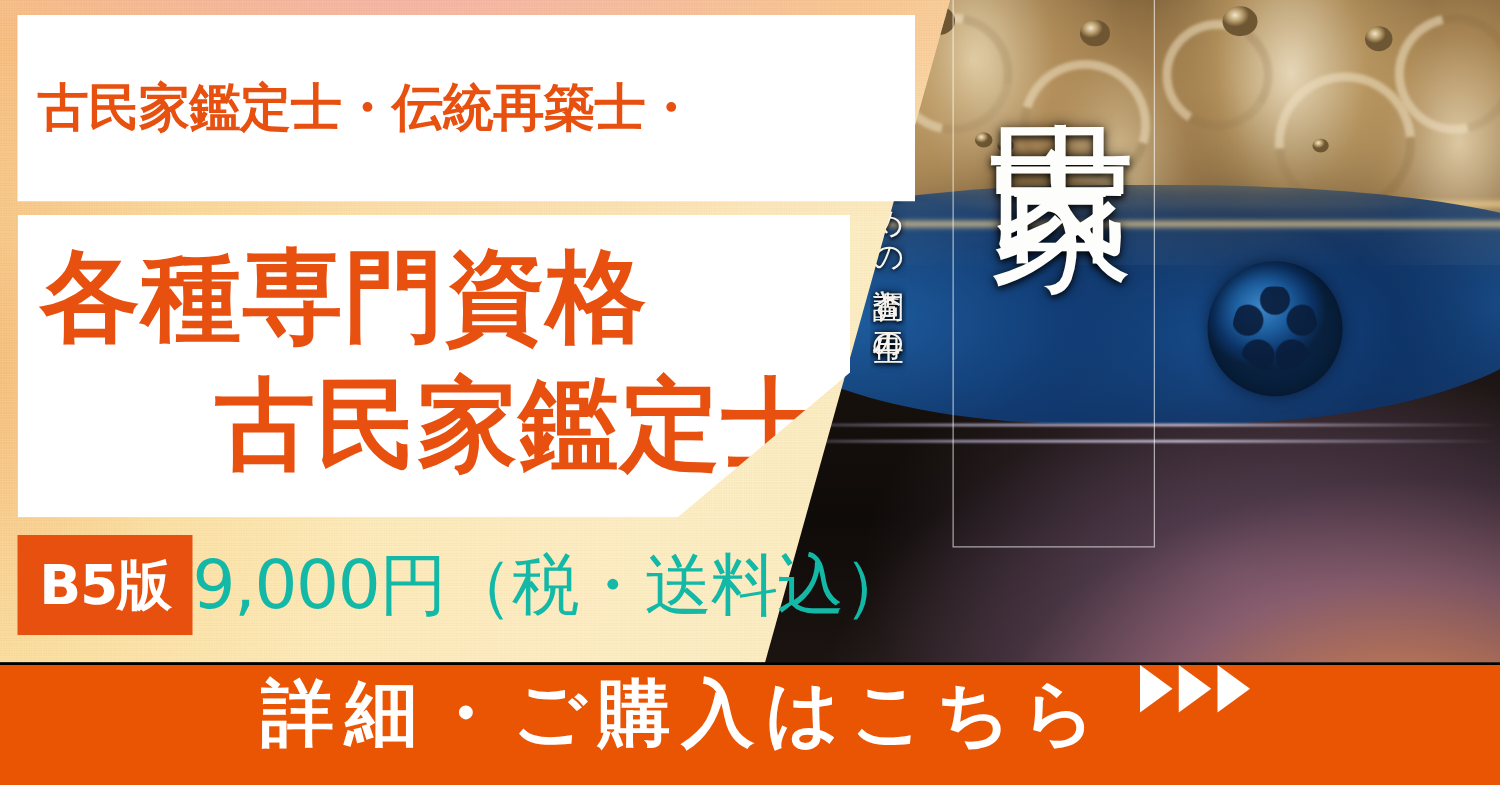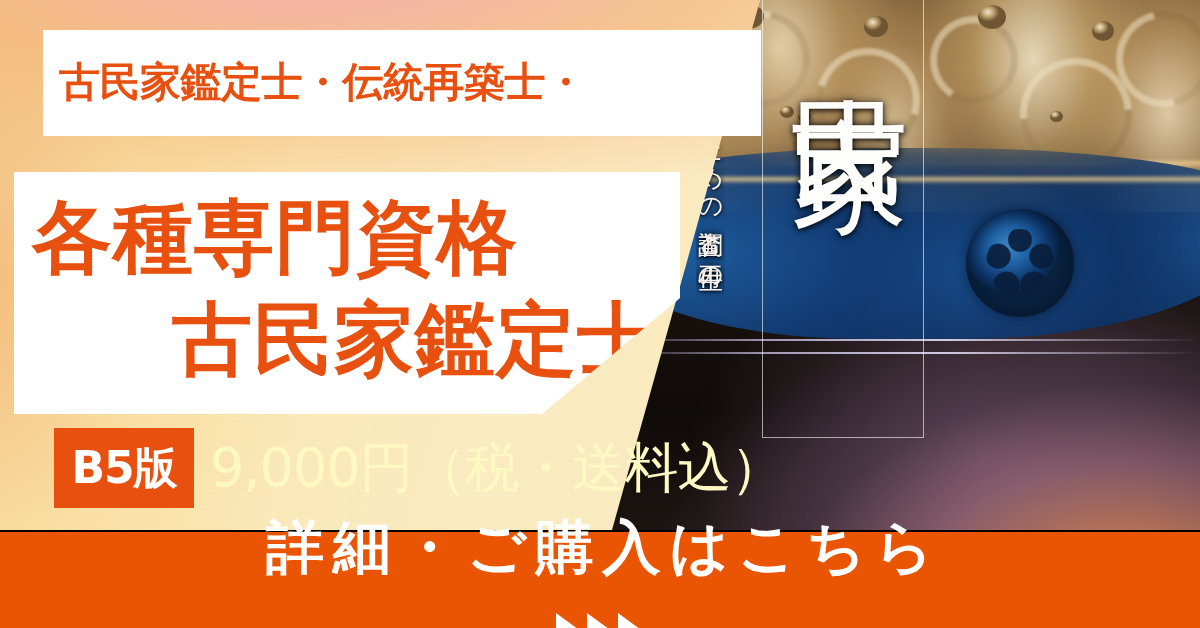--- a/index.html
+++ b/index.html
@@ -142,24 +142,23 @@
     position:absolute; inset:0;
     background:
       repeating-linear-gradient(0deg, rgba(255,255,255,.05) 0 1px, rgba(0,0,0,.02) 1px 2px),
       repeating-linear-gradient(90deg, rgba(255,255,255,.04) 0 1px, rgba(0,0,0,.02) 1px 2px);
     opacity:.55;
   }
 
   
   .card{ position:absolute; background:#ffffff; }
   .card-qual{
-    left:14px; top:30px; width:718px; height:106px;
+    left:14px; top:12px; width:718px; height:149px;
     display:flex; flex-direction:column; justify-content:center;
     padding-left:16px;
-    margin-left:29px;
   }
   .card-qual .line{
     font-family:"DejaVu Sans","Liberation Sans",sans-serif;
     font-weight:700; font-size:41px; line-height:1.15;
     color:#e8500f; letter-spacing:-.5px; white-space:nowrap;
   }
 
   .card-main{
     left:14px; top:172px; width:666px; height:242px;
     clip-path:polygon(0 0, 596px 0, 666px 0, 666px 126px, 528px 242px, 0 242px);
@@ -169,42 +168,41 @@
     font-family:"DejaVu Sans","Liberation Sans",sans-serif;
     font-weight:700; color:#e8500f;
     font-size:80px; line-height:1; letter-spacing:1px; white-space:nowrap;
   }
   .card-main .big.l1{ left:18px;  top:26px; }
   .card-main .big.l2{ left:158px; top:128px; }
 
   
   .price-row{
     position:absolute; left:14px; top:428px;
-    display:flex; align-items:center; gap:16px;margin-left:40px;
+    display:flex; align-items:center; 
   }
   .badge{
     width:140px; height:80px;
     background:#e8500f; color:#ffffff;
     display:flex; align-items:center; justify-content:center;
     font-family:"DejaVu Sans","Liberation Sans",sans-serif;
     font-weight:700; font-size:44px; letter-spacing:-1px;
   }
   .price{
     font-family:"DejaVu Sans","Liberation Sans",sans-serif;
-    font-weight:400; font-size:54px; color:#fef9c3;
+    font-weight:400; font-size:54px; color:#14b8a6;
     letter-spacing:-1px; white-space:nowrap;
   }
 
   
   .cta{
     position:absolute; left:0; bottom:0; width:1200px; height:96px;
     background:#ea5504;
-    display:flex; align-items:center; justify-content:center; gap:26px;
+    display:flex; align-items:flex-start; justify-content:center; gap:26px;
     cursor:pointer;
-    flex-direction:column;
   }
   .cta-text{
     font-family:"DejaVu Sans","Liberation Sans",sans-serif;
     font-weight:700; font-size:58px; color:#ffffff;
     letter-spacing:9px; white-space:nowrap;
     text-indent:9px;
   }
   .arrows{ display:flex; align-items:center; gap:5px; }
   .arrows i{
     display:block; width:0; height:0;

